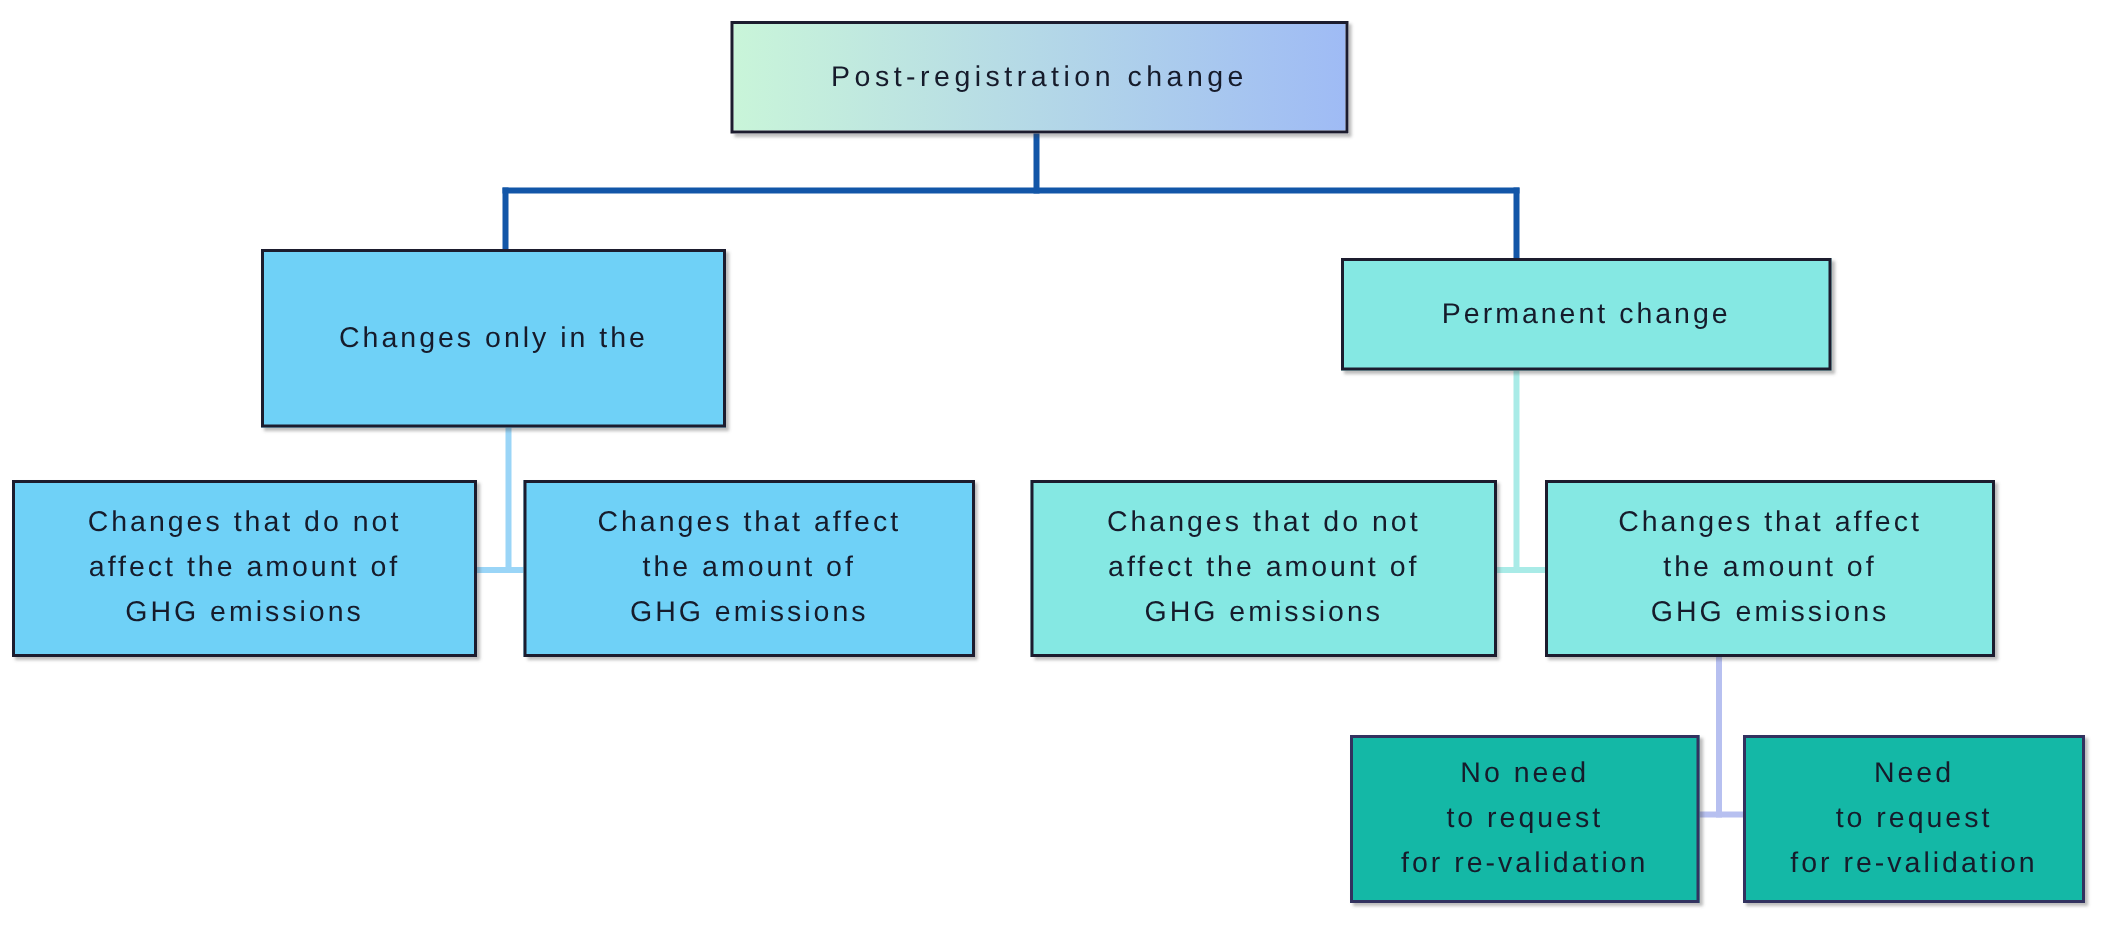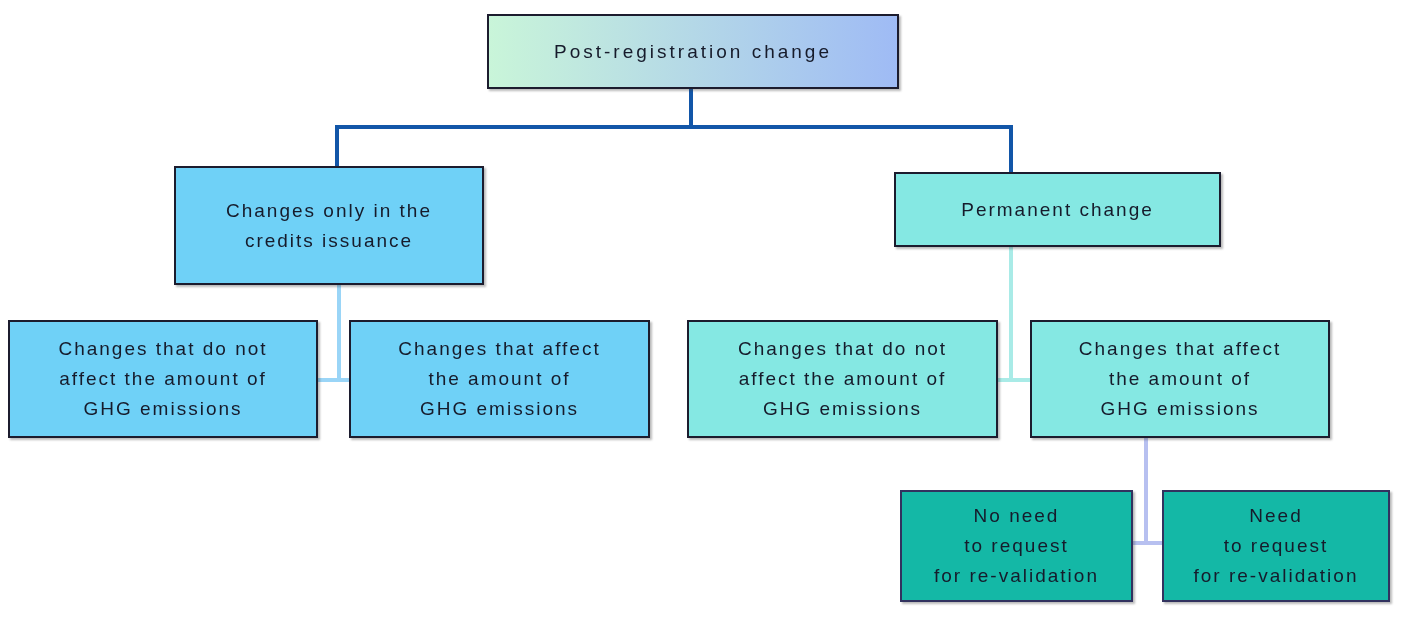--- a/index.html
+++ b/index.html
@@ -70,21 +70,20 @@
 
   <div class="conn lpurple" style="left:1144px; top:438px; width:4px; height:107px;"></div>
   <div class="conn lpurple" style="left:1133px; top:541px; width:29px; height:4px;"></div>
 
   <div class="node root" style="left:487px; top:14px; width:412px; height:75px;">
     <div class="ln">Post-registration change</div>
   </div>
 
   <div class="node blue" style="left:174px; top:166px; width:310px; height:119px;">
     <div class="ln">Changes only in the</div>
-    <div class="ln">credits issuance</div>
   </div>
 
   <div class="node teal" style="left:848px; top:172px; width:327px; height:75px;margin-left:46px;">
     <div class="ln">Permanent change</div>
   </div>
 
   <div class="node blue" style="left:8px; top:320px; width:310px; height:118px;">
     <div class="ln">Changes that do not</div>
     <div class="ln">affect the amount of</div>
     <div class="ln">GHG emissions</div>

